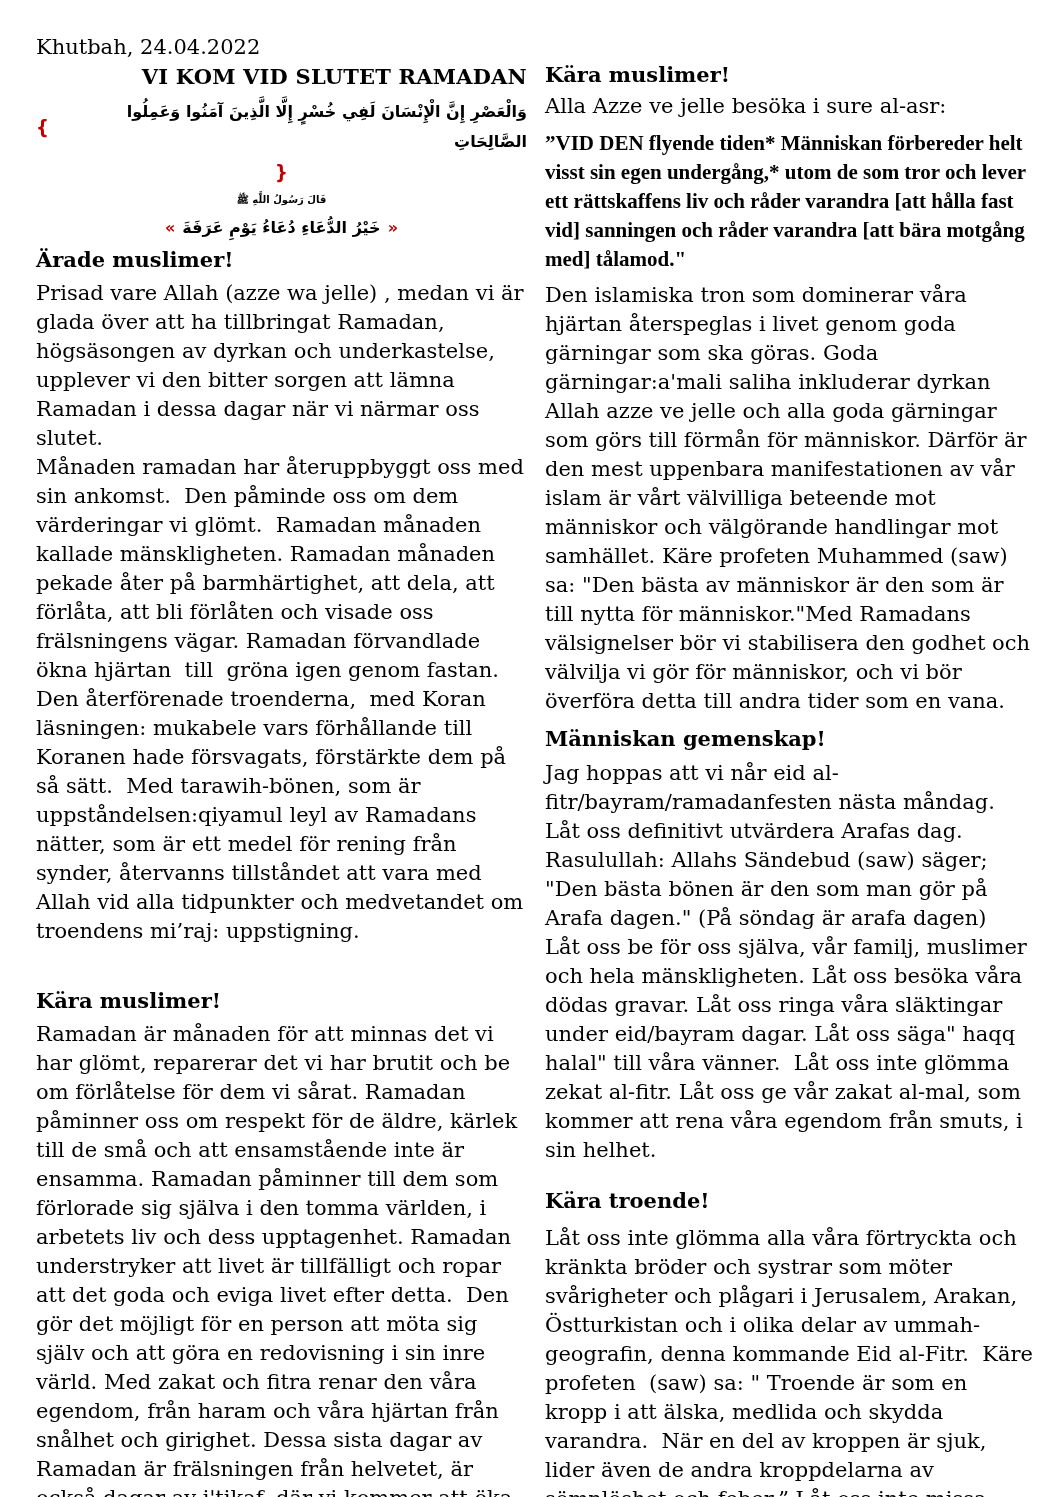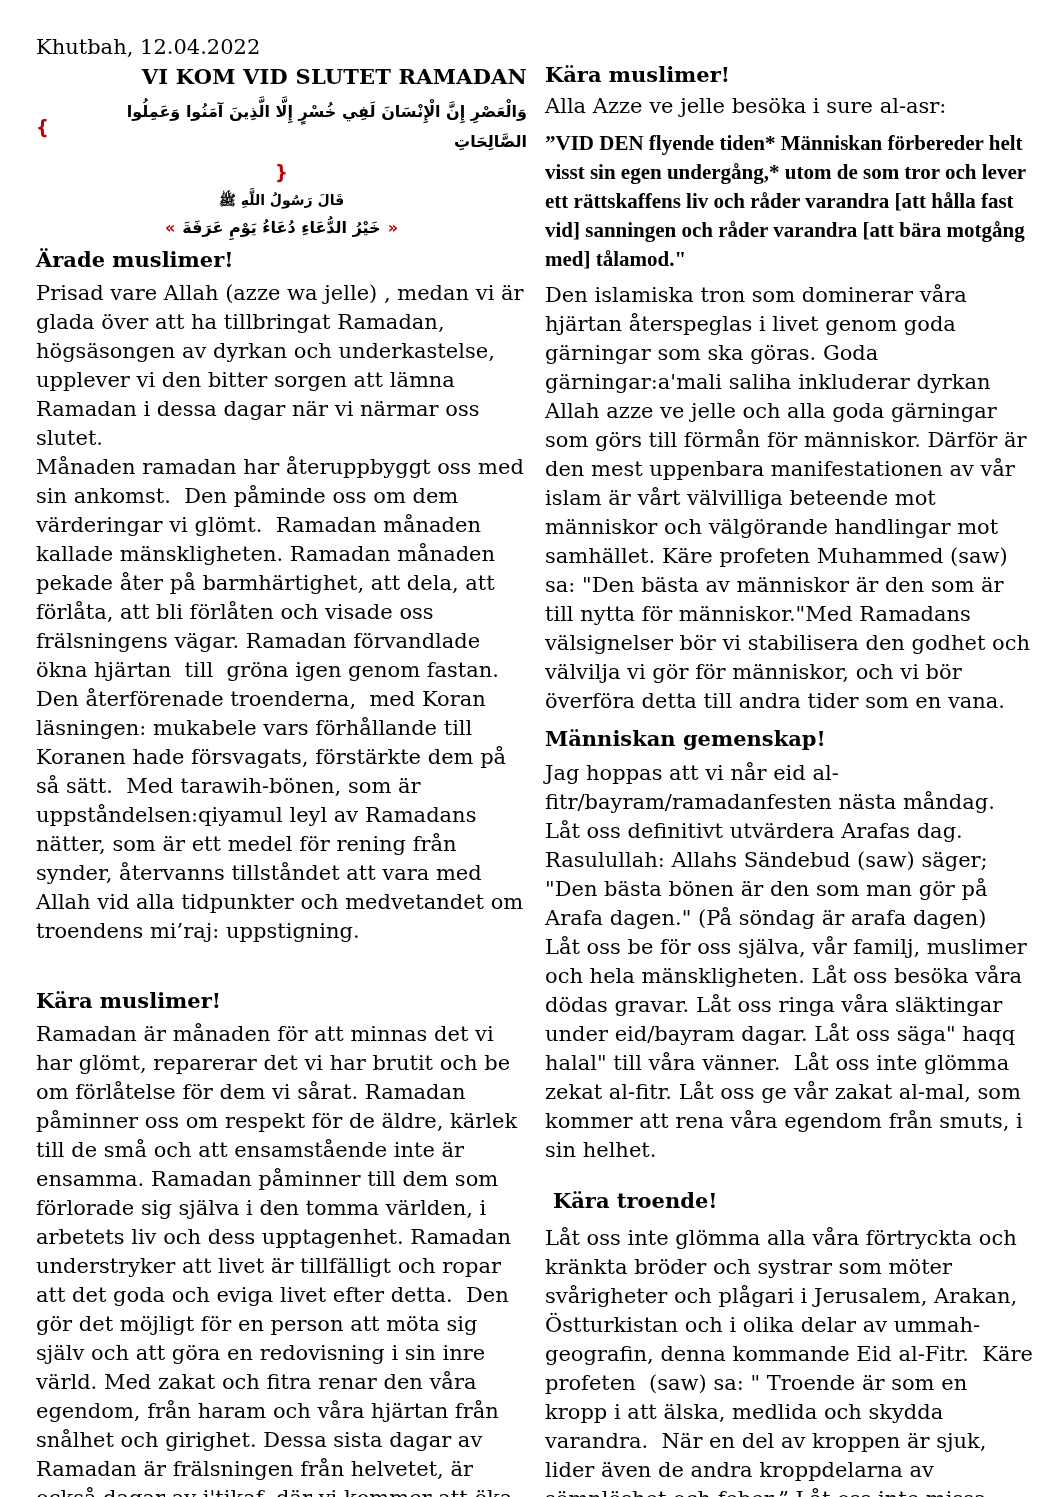--- a/index.html
+++ b/index.html
@@ -26,49 +26,49 @@
   .col-right { width: 489px; flex: 0 0 489px; padding-top: 27px; }
 
   .date-line { margin: 0; }
   .doc-title { margin: 0; font-weight: bold; letter-spacing: 0.2px; text-align: right; }
 
   .heading { font-weight: bold; margin: 0; }
   .h-left-1  { margin: 2px 0 5px 0; }
   .h-left-2  { margin: 40px 0 5px 0; }
   .h-right-1 { margin: 0 0 3px 0; }
   .h-right-2 { margin: 8px 0 6px 0; }
-  .h-right-3 { margin: 21px 0 9px 8px; }
+  .h-right-3 { margin: 21px 0 9px 0; }
 
   .para { margin: 0; white-space: pre-wrap; }
   .quote-bold { margin: 8px 0 7px 0; font-weight: bold; white-space: pre-wrap; font-family: Liberation Serif, serif; }
 
   .arabic-block { margin: 6px 0 2px 0; }
   .arabic-row {
     display: flex;
     justify-content: center;
     align-items: center;
     gap: 7px;
     font-family: "DejaVu Sans", sans-serif;
     font-weight: bold;
     line-height: 30px;
   }
   .ar-verse  { font-size: 16px; }
-  .ar-small  { font-size: 14px; line-height: 26px; }
+  .ar-small  { font-size: 10px; line-height: 26px; }
   .ar-hadith { font-size: 16px; }
   .ar-text { direction: rtl; unicode-bidi: isolate; }
   .red { color: #c00000; }
   .bracket { font-size: 18px; transform: scaleY(1.1); }
 </style>
 </head>
 <body>
 
 <div class="page">
 
   <div class="col-left">
-    <p class="date-line">Khutbah, 12.04.2022</p>
+    <p class="date-line">Khutbah, 24.04.2022</p>
     <p class="doc-title">VI KOM VID SLUTET RAMADAN</p>
 
     <div class="arabic-block">
       <div class="arabic-row ar-verse">
         <span class="red bracket">{</span>
         <span class="ar-text">وَالْعَصْرِ إِنَّ الْإِنْسَانَ لَفِي خُسْرٍ إِلَّا الَّذِينَ آمَنُوا وَعَمِلُوا الصَّالِحَاتِ</span>
       </div>
       <div class="arabic-row ar-verse">
         <span class="red bracket">}</span>
       </div>

